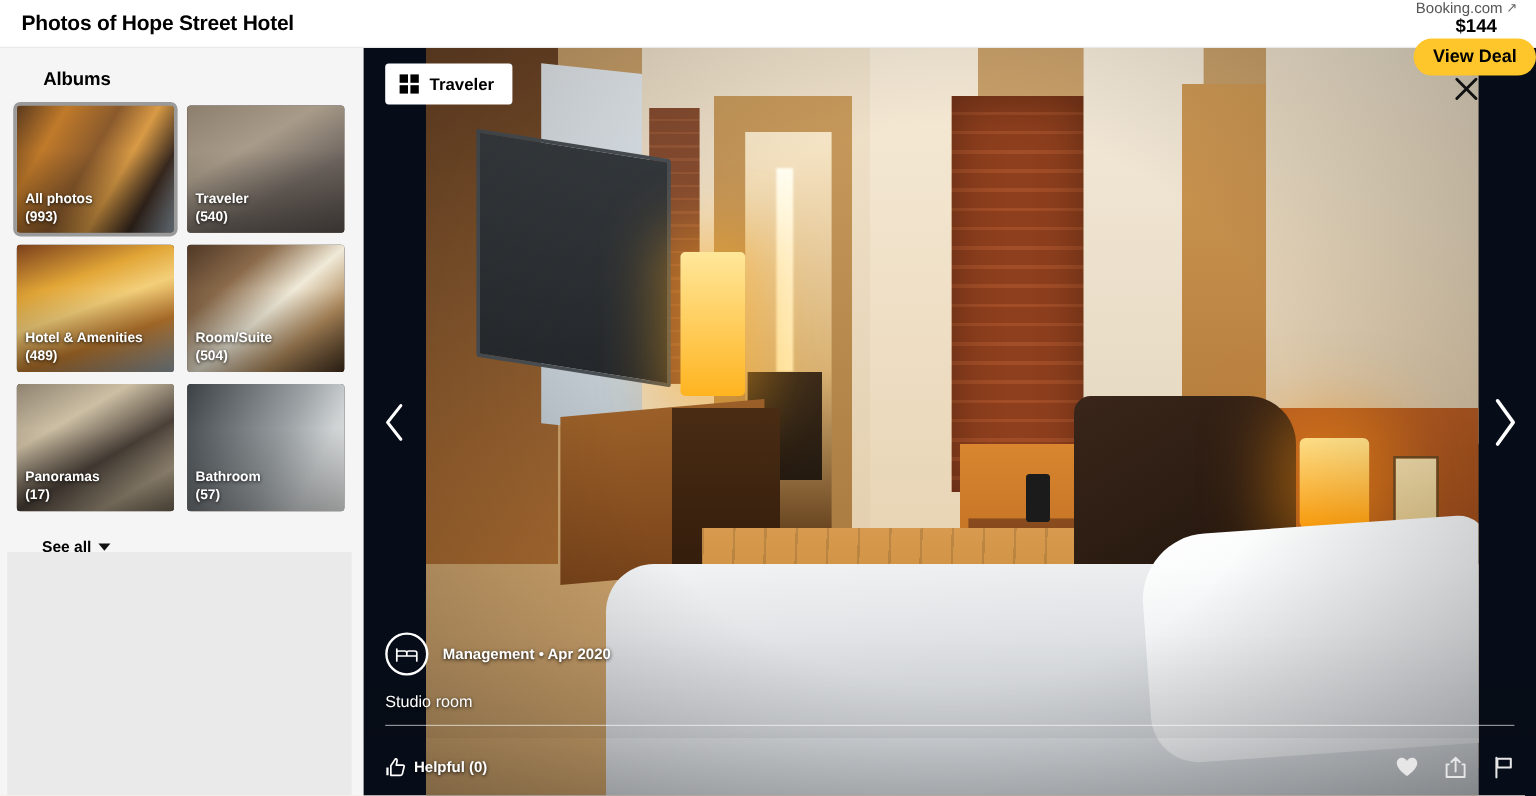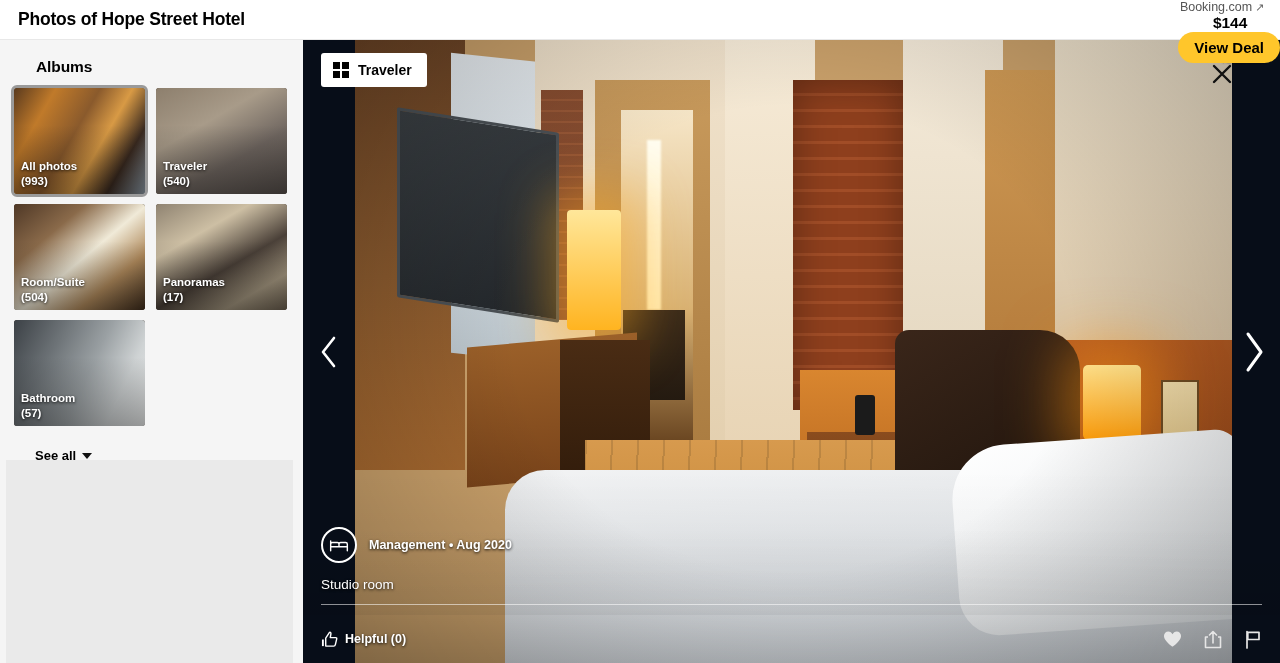--- a/index.html
+++ b/index.html
@@ -275,20 +275,28 @@
 
         <div class="album-tile">
           <div class="album-thumb" style="background:linear-gradient(150deg,#8d7f6d 0%,#a89b89 35%,#6f6660 65%,#554e4a 100%);"></div>
           <div class="album-shade"></div>
           <div class="album-text">
             <span class="album-name">Traveler</span>
             <span class="album-count">(540)</span>
           </div>
         </div>
 
+        <div class="album-tile">
+          <div class="album-thumb" style="background:linear-gradient(160deg,#7a3f1c 0%,#e2a637 30%,#f3cf7a 48%,#b9762c 70%,#8d9aa3 100%);"></div>
+          <div class="album-shade"></div>
+          <div class="album-text">
+            <span class="album-name">Hotel &amp; Amenities</span>
+            <span class="album-count">(489)</span>
+          </div>
+        </div>
 
         <div class="album-tile">
           <div class="album-thumb" style="background:linear-gradient(140deg,#4f3826 0%,#8a6a4a 28%,#f0ead8 52%,#b08a5c 74%,#3e2c1c 100%);"></div>
           <div class="album-shade"></div>
           <div class="album-text">
             <span class="album-name">Room/Suite</span>
             <span class="album-count">(504)</span>
           </div>
         </div>
 
@@ -381,21 +389,21 @@
       </button>
 
       <div class="caption-wrap">
         <div class="author-row">
           <span class="avatar">
             <svg width="20" height="16" viewBox="0 0 24 18">
               <path d="M2 16 L2 4 M22 16 L22 8 M2 11 L22 11 M2 8 Q2 6 4 6 L10 6 Q12 6 12 8 L12 11
                        M12 8 Q12 6 14 6 L20 6 Q22 6 22 8" stroke="#fff" stroke-width="1.7" fill="none" stroke-linecap="round" stroke-linejoin="round"></path>
             </svg>
           </span>
-          <span class="author-meta">Management • Aug 2020</span>
+          <span class="author-meta">Management • Apr 2020</span>
         </div>
         <div class="photo-caption">Studio room</div>
         <div class="cap-divider"></div>
       </div>
 
       <div class="footer-bar">
         <div class="helpful">
           <svg width="17" height="17" viewBox="0 0 18 18">
             <path d="M1 9 L3 9 L3 16 L1 16 Z" fill="#fff"></path>
             <path d="M5 16 L5 7.5 L9 1.5 Q10.5 1 10.5 3 L9.8 7 L15.5 7 Q17 7 16.6 8.6 L15.2 14.5

